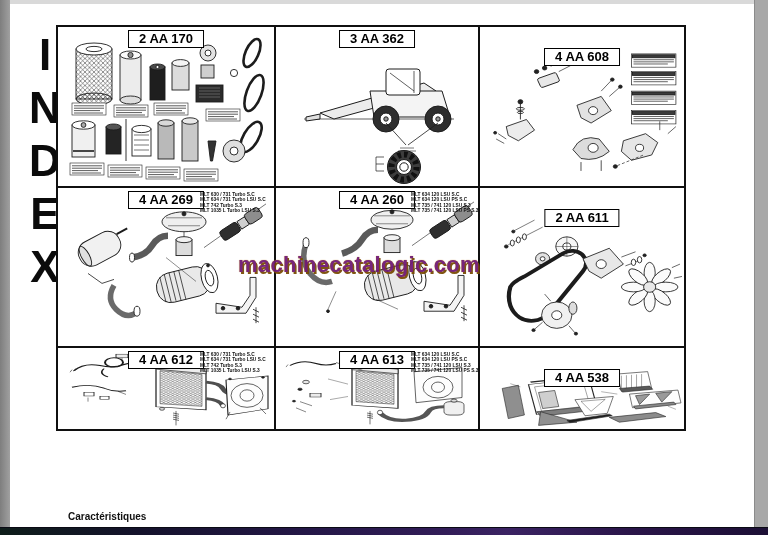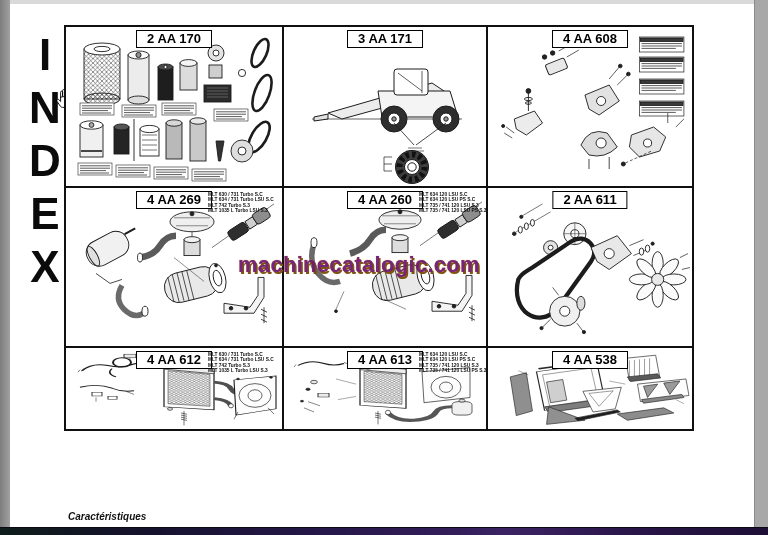--- a/index.html
+++ b/index.html
@@ -11,37 +11,37 @@
   .left-strip{position:absolute;left:0;top:0;width:10px;height:527px;
     background:linear-gradient(90deg,#7e7e7e,#a0a0a0);}
   .right-strip{position:absolute;left:754px;top:0;width:14px;height:527px;
     background:#a8a8a8;border-left:1px solid #8b8b8b;}
   .bottom-bar{position:absolute;left:0;top:527px;width:768px;height:8px;
     background:linear-gradient(90deg,#0e1d1a 0%,#14122b 18%,#241747 40%,#321d58 58%,#3b2363 66%,#2a1549 82%,#1c0f35 100%);
     border-top:1px solid #0a0a14;}
   .index{position:absolute;left:27px;top:28px;width:36px;text-align:center;cursor:pointer;}
   .index-letter{display:block;font-size:44px;line-height:53px;font-weight:bold;color:#0b0b0b;}
   .hand{position:absolute;left:56px;top:87px;width:18px;height:23px;}
-  .catalog{position:absolute;left:64px;top:25px;width:630px;height:406px;
+  .catalog{position:absolute;left:56px;top:25px;width:630px;height:406px;
     border:2px solid #101010;display:grid;box-sizing:border-box;
     grid-template-columns:218px 204px 1fr;grid-template-rows:161px 160px 1fr;background:#fff;}
   .cell{position:relative;background:#fff;border-right:2px solid #101010;border-bottom:2px solid #101010;overflow:hidden;}
-  .cell.last-col{border-right:none;}
+  .cell.last-col{border-right:none;margin-top:18px;}
   .cell.last-row{border-bottom:none;}
   .ref{position:absolute;top:3px;left:50%;transform:translateX(-50%);
     border:1.5px solid #000;background:#fff;padding:0 10px;height:16px;line-height:16px;
     font-size:13px;font-weight:bold;white-space:nowrap;z-index:3;}
   .models{position:absolute;top:4px;left:calc(50% + 34px);z-index:3;
     font-size:4.8px;line-height:5.3px;font-weight:bold;color:#101010;white-space:nowrap;}
   .models span{display:block;}
   svg.diagram{position:absolute;left:0;top:0;width:100%;height:100%;z-index:1;}
   .watermark{position:absolute;left:238px;top:252px;z-index:40;
     font-size:22px;font-weight:bold;letter-spacing:.3px;color:#701a75;opacity:.95;
     text-shadow:1.5px 1.5px 0 #7a4c05,0 0 1px #b87705;}
-  .footer-label{position:absolute;left:68px;top:511px;font-size:10px;font-weight:bold;color:#111;font-style:italic;}
+  .footer-label{position:absolute;left:68px;top:511px;font-size:10px;font-weight:bold;color:#111;}
 </style>
 </head>
 <body>
 
 <svg width="0" height="0" style="position:absolute" aria-hidden="true">
   <defs>
     <pattern id="pxh" width="4.5" height="4.5" patternUnits="userSpaceOnUse">
       <path d="M0 4.5L4.5 0M0 0L4.5 4.5" stroke="#3c3c3c" stroke-width="0.55"></path>
     </pattern>
     <g id="tlb">
@@ -125,21 +125,21 @@
         <circle cx="176" cy="124" r="4" fill="#fff"></circle>
         <use href="#tlb" x="12" y="136"></use>
           <use href="#tlb" x="50" y="138"></use>
         <use href="#tlb" x="88" y="140"></use>
           <use href="#tlb" x="126" y="142"></use>
       </g>
     </svg>
   </div>
 
   <div class="cell">
-    <div class="ref">3 AA 171</div>
+    <div class="ref">3 AA 362</div>
     <svg class="diagram" viewBox="0 0 202 159" preserveAspectRatio="none">
       <g stroke="#1c1c1c" stroke-width="1" fill="none">
         <path d="M28 92h150" stroke-width="0.7"></path>
         <path d="M30 90l14 -3v5l-14 2z" fill="#e0e0e0"></path>
         <path d="M44 86L148 56l12 8L58 92z" fill="#ececec"></path>
         <path d="M94 64h72l8 26H98z" fill="#f4f4f4"></path>
         <rect x="110" y="42" width="34" height="26" rx="3" fill="#fff"></rect>
         <path d="M114 46l24 18M138 44v22" stroke-width="0.7"></path>
         <circle cx="110" cy="92" r="13" fill="#2e2e2e"></circle>
         <circle cx="110" cy="92" r="6" fill="#fff"></circle>

